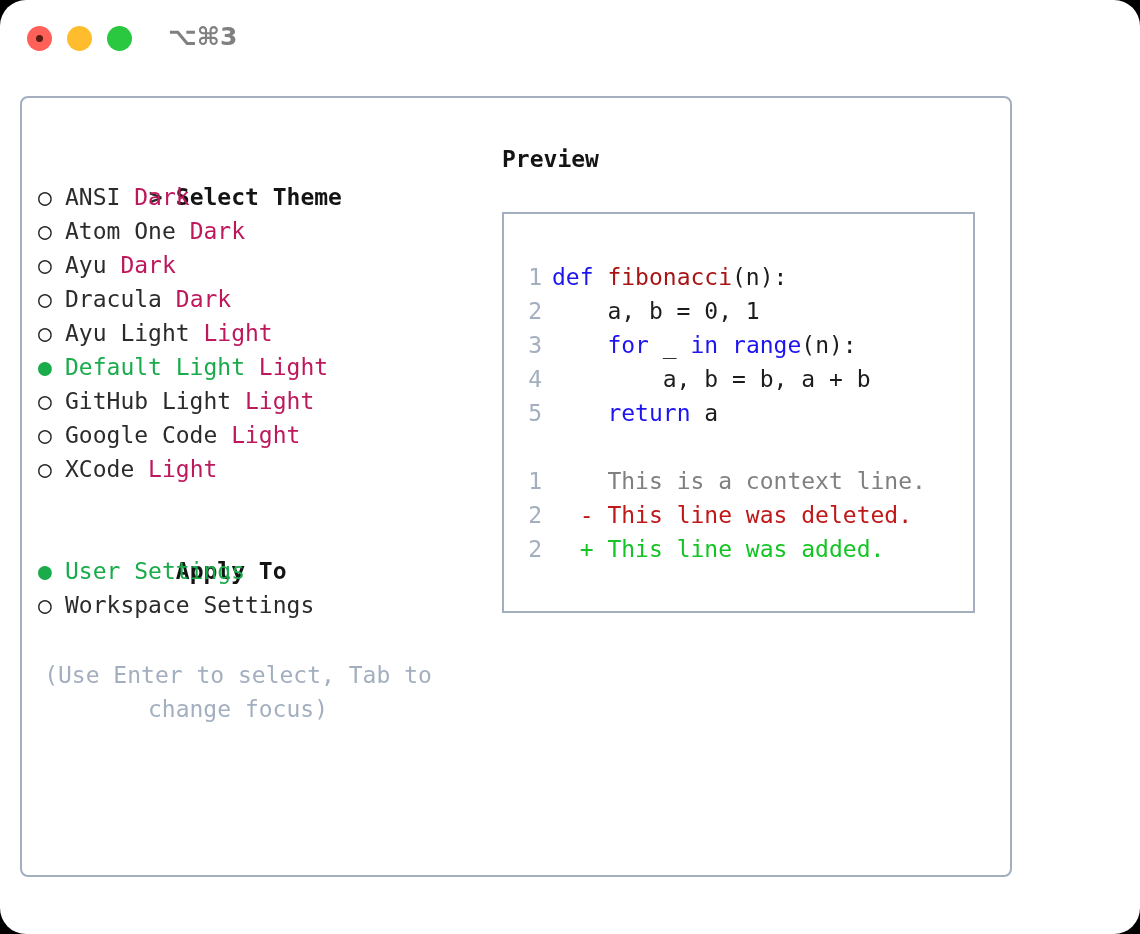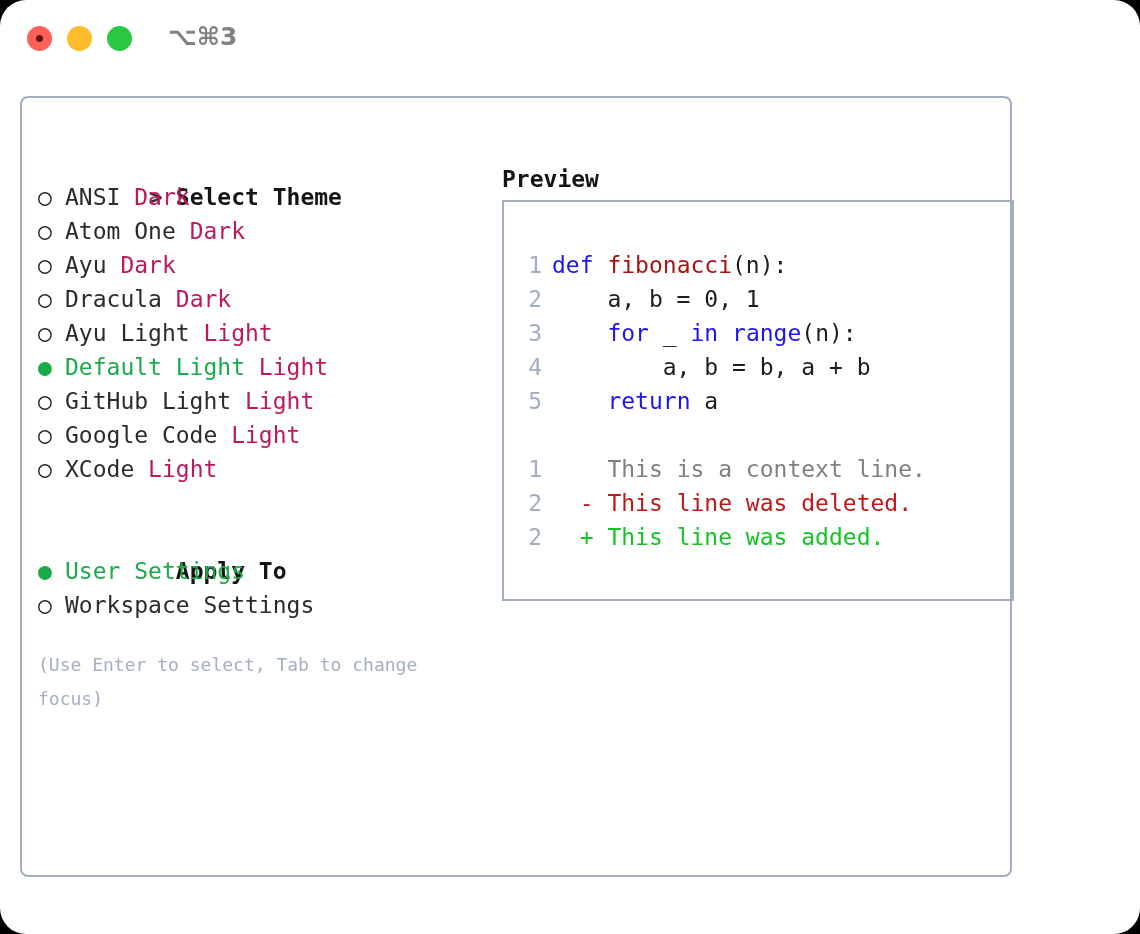--- a/index.html
+++ b/index.html
@@ -88,42 +88,43 @@
   }
   .section-head {
     font-weight: bold;
     color: #141414;
   }
   .section-head .marker { font-weight: bold; }
   .variant { color: #be185d; }
   .row.selected, .row.selected .marker { color: #1aab4b; }
   .spacer { height: 34px; }
   #hint {
-    margin-top: 26px;
-    font-size: 18px;
+    margin-top: 36px;
+    font-size: 23px;
     line-height: 34px;
     color: #a3afbf;
     width: 400px;
+    text-align: center;
   }
   
   #right-col {
     position: absolute;
     left: 480px;
-    top: 64px;
+    top: 44px;
     width: 490px;
   }
   #preview-title {
     font-size: 23px;
     font-weight: bold;
     color: #141414;
     line-height: 34px;
   }
   #preview-box {
-    margin-top: 4px;
-    width: 512px;
+    margin-top: 36px;
+    width: 473px;
     height: 401px;
     border: 2px solid #a3afbf;
     box-sizing: border-box;
     position: relative;
     padding-left: 48px;
   }
   #code-area {
     position: absolute;
     left: 8px;
     top: 46px;

